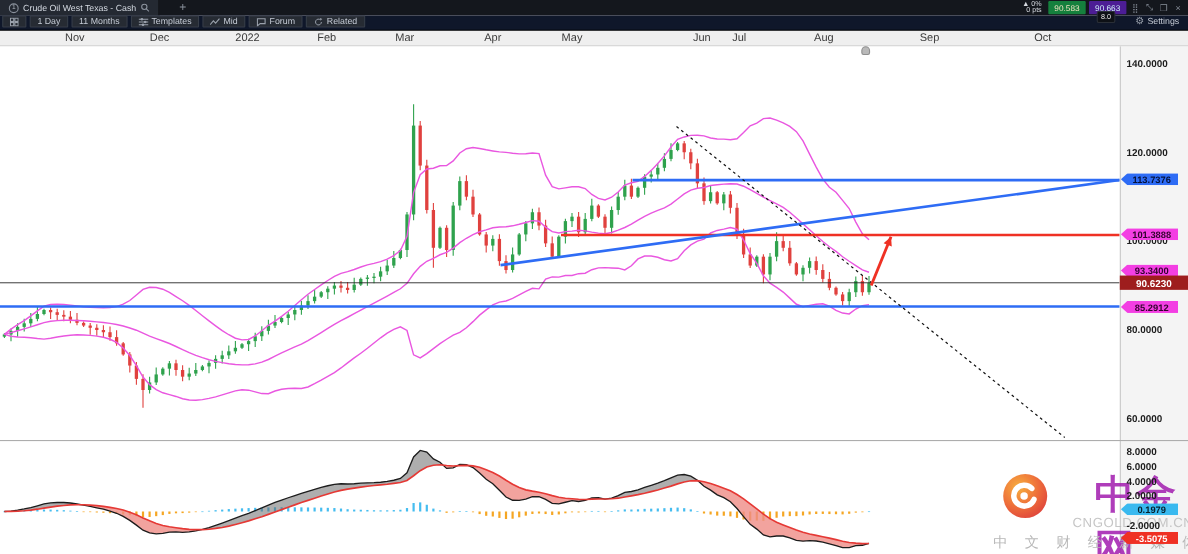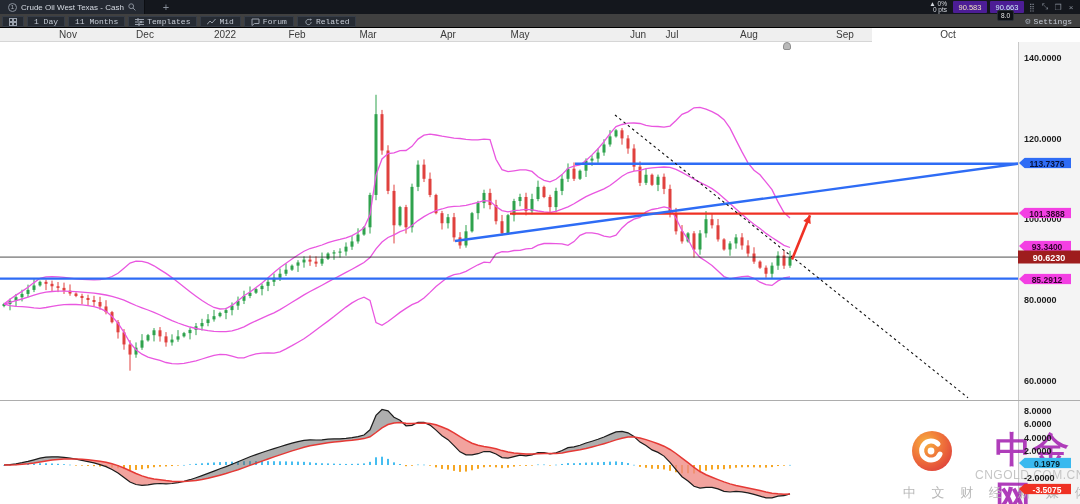--- a/index.html
+++ b/index.html
@@ -14,36 +14,36 @@
        border-right:1px solid #0c0e12;max-width:330px;}
   .badge{width:9px;height:9px;border:1px solid #8a919c;border-radius:50%;font-size:6px;
          display:flex;align-items:center;justify-content:center;color:#aeb4bd;}
   #tab-title{white-space:nowrap;color:#d5dae2;}
   #plus-tab{margin-left:18px;color:#8a919c;font-size:11px;line-height:10px;}
   #row1-right{margin-left:auto;display:flex;align-items:center;gap:3px;padding-right:4px;}
   #change-block{display:flex;flex-direction:column;align-items:flex-end;font-size:6.5px;
                 line-height:6.5px;color:#d6dae0;margin-right:3px;}
   .quote-box{width:34px;height:12px;display:flex;align-items:center;justify-content:center;
              font-size:7.5px;border-radius:1px;}
-  #sell-box{background:#4c1d95;color:#f0e2c0;}
+  #sell-box{background:#15803d;color:#f0e2c0;}
   #buy-box{background:#4c1d95;color:#cdeef8;}
   #spread-tag{position:absolute;left:997px;top:10px;z-index:30;background:#0e1116;color:#e8e8e8;
               font-size:6.5px;padding:1px 3px;border-radius:2px;border:1px solid #2a2f37;}
   .winicon{color:#8a919c;font-size:8px;width:10px;text-align:center;}
 
-  #row2{position:absolute;left:0;top:14px;width:1080px;height:14px;background:#404040;
-        display:flex;align-items:flex-end;gap:3px;padding:0 2px;color:#c6ccd6;font-size:8px;
-        border-bottom:1px solid #000;font-family:Liberation Mono, monospace;}
+  #row2{position:absolute;left:0;top:14px;width:1080px;height:14px;background:#0f172a;
+        display:flex;align-items:flex-start;gap:3px;padding:0 2px;color:#c6ccd6;font-size:8px;
+        border-bottom:1px solid #000;}
   .tbtn{height:11px;display:flex;align-items:center;gap:3px;padding:0 6px;background:#262b33;
         border:1px solid #363d48;border-radius:1px;white-space:nowrap;}
   .tbtn svg{display:block;}
   #settings-btn{margin-left:auto;margin-right:6px;display:flex;align-items:center;gap:3px;}
 
   
-  #month-strip{position:absolute;left:0;top:28px;width:872px;height:14px;background:#efefef;
+  #month-strip{position:absolute;left:0;top:28px;width:1080px;height:14px;background:#efefef;
                border-bottom:1px solid #d6d6d6;z-index:5;}
   .month-label{position:absolute;top:1px;transform:translateX(-50%);font-size:10px;color:#3a3a3a;}
 
   
   #chart-svg{position:absolute;left:0;top:0;z-index:1;}
   #axis-bg{position:absolute;left:1018px;top:42px;width:62px;height:462px;background:#f4f4f4;
            border-left:1px solid #c9c9c9;z-index:2;}
   #sep-line{position:absolute;left:0;top:400px;width:1080px;height:1px;background:#adadad;z-index:6;}
   #axis-labels{position:absolute;left:0;top:0;width:1080px;height:504px;z-index:7;pointer-events:none;}
   .tick{position:absolute;left:1024px;transform:translateY(-50%);font-size:9px;font-weight:700;color:#1d1d1d;}

